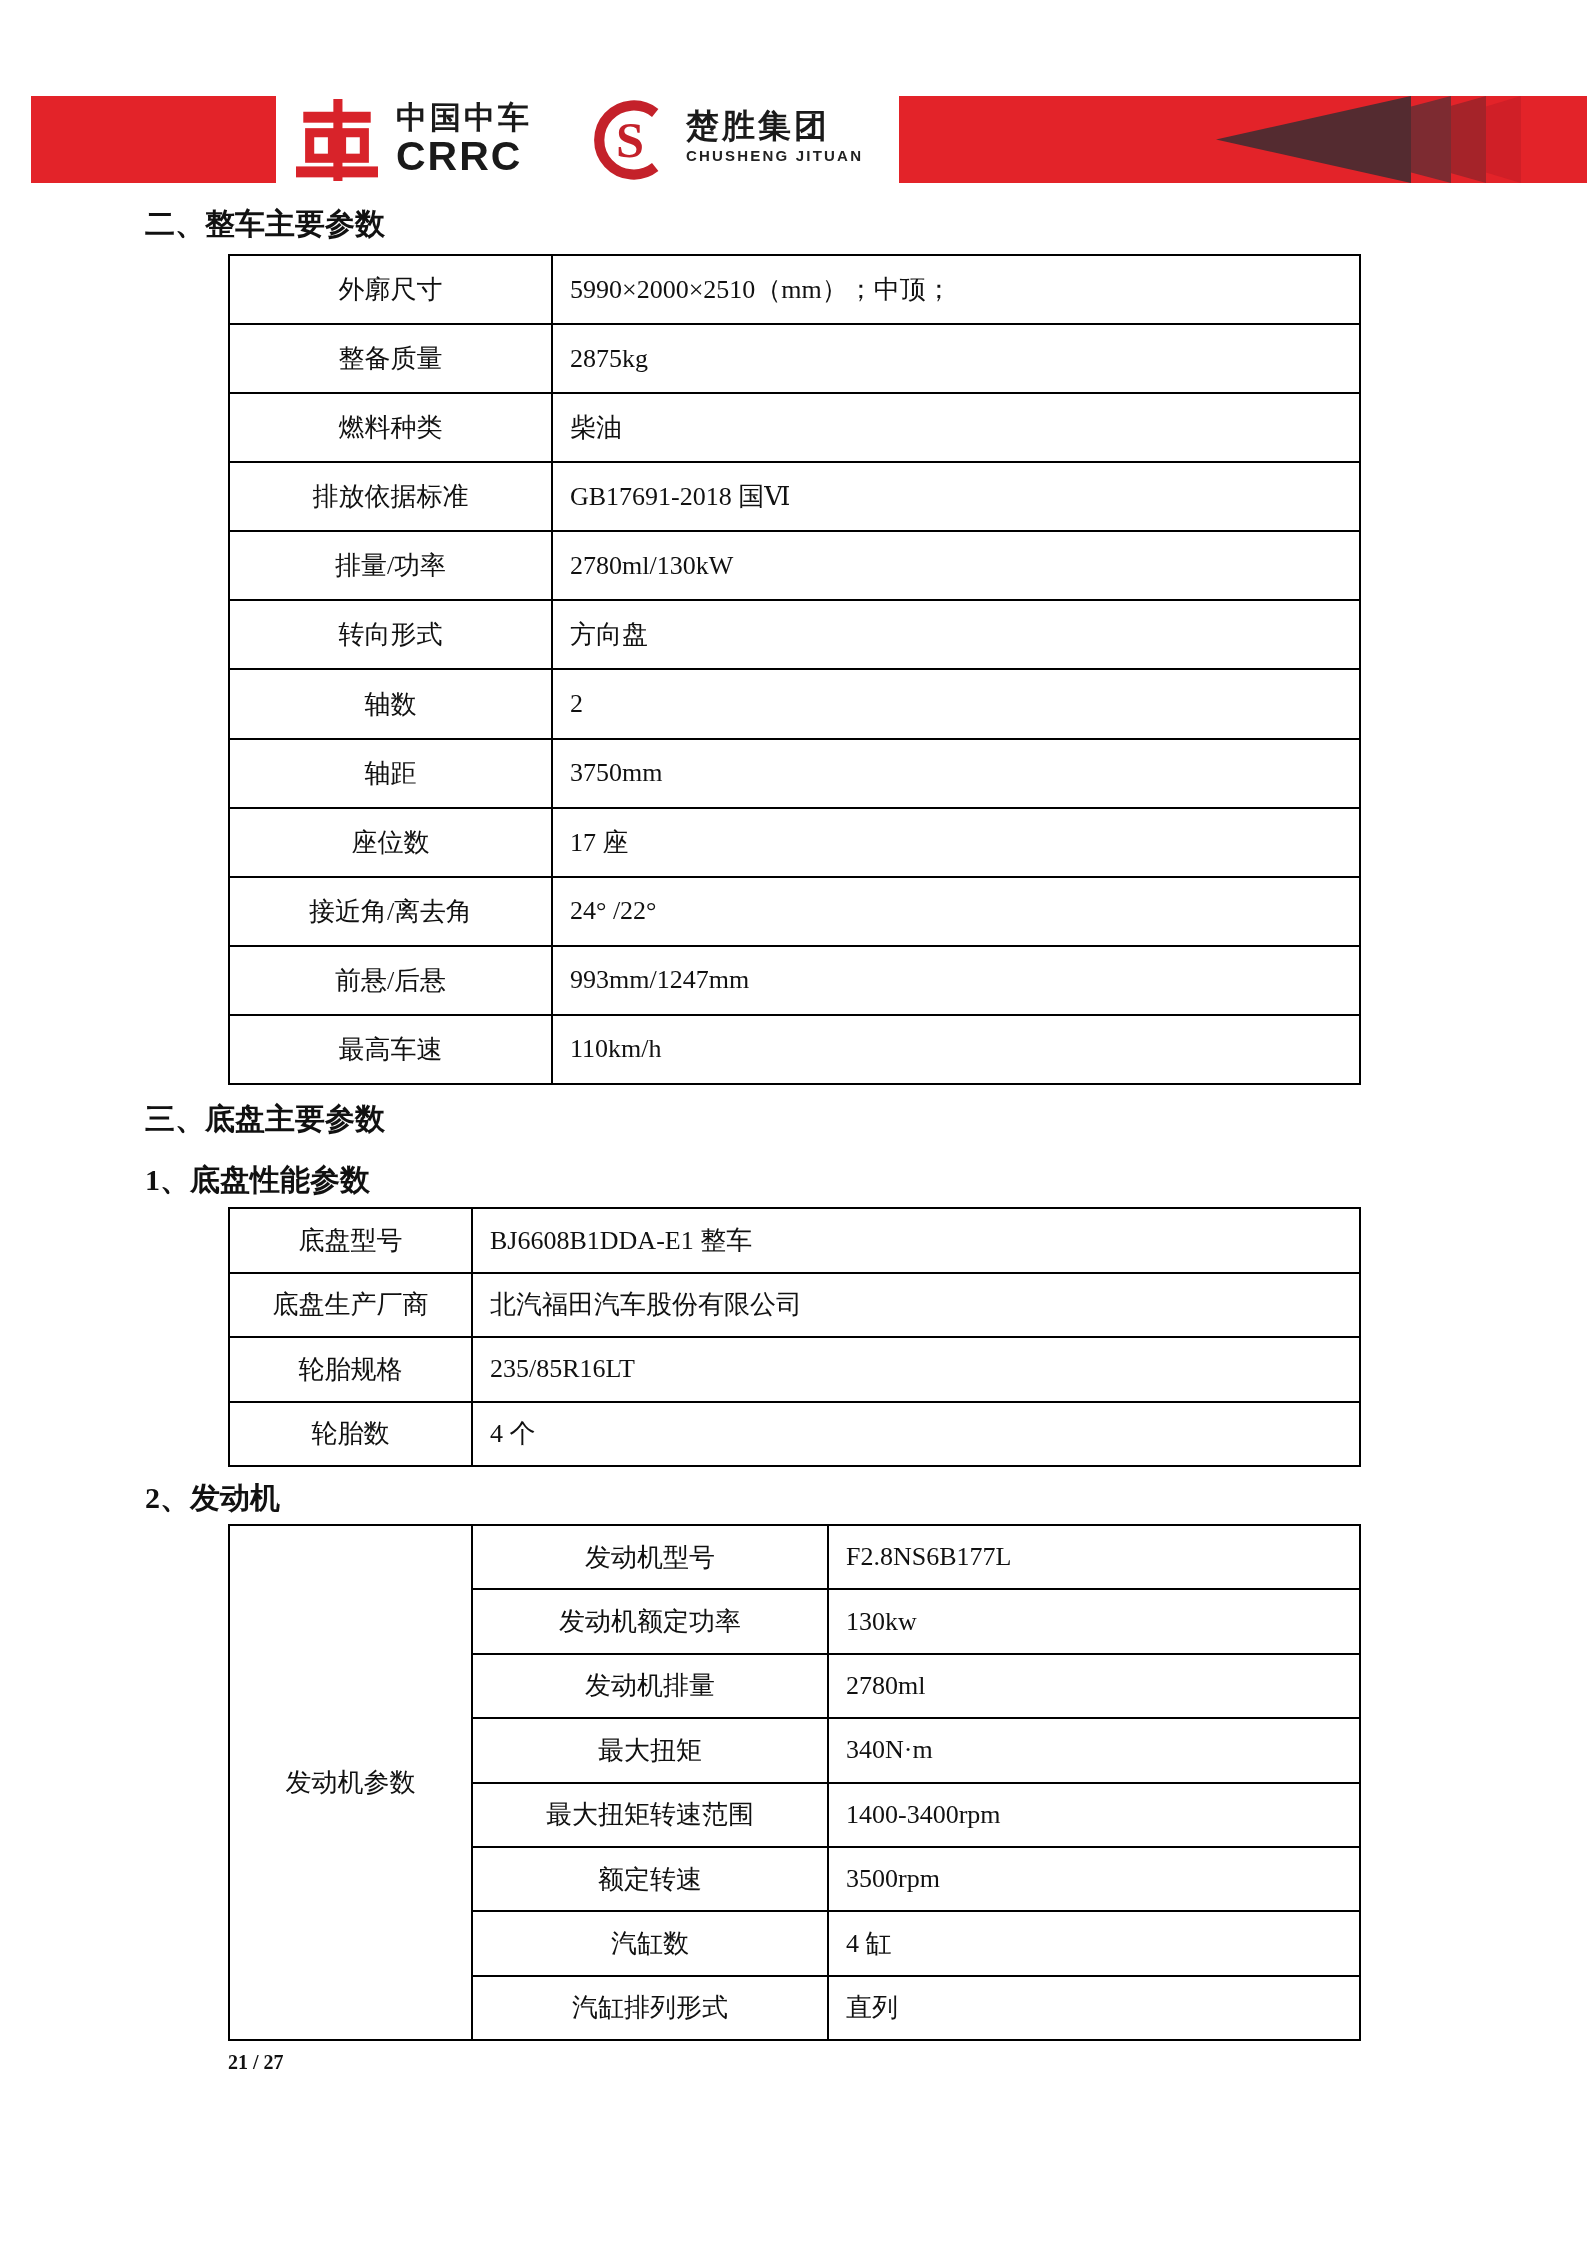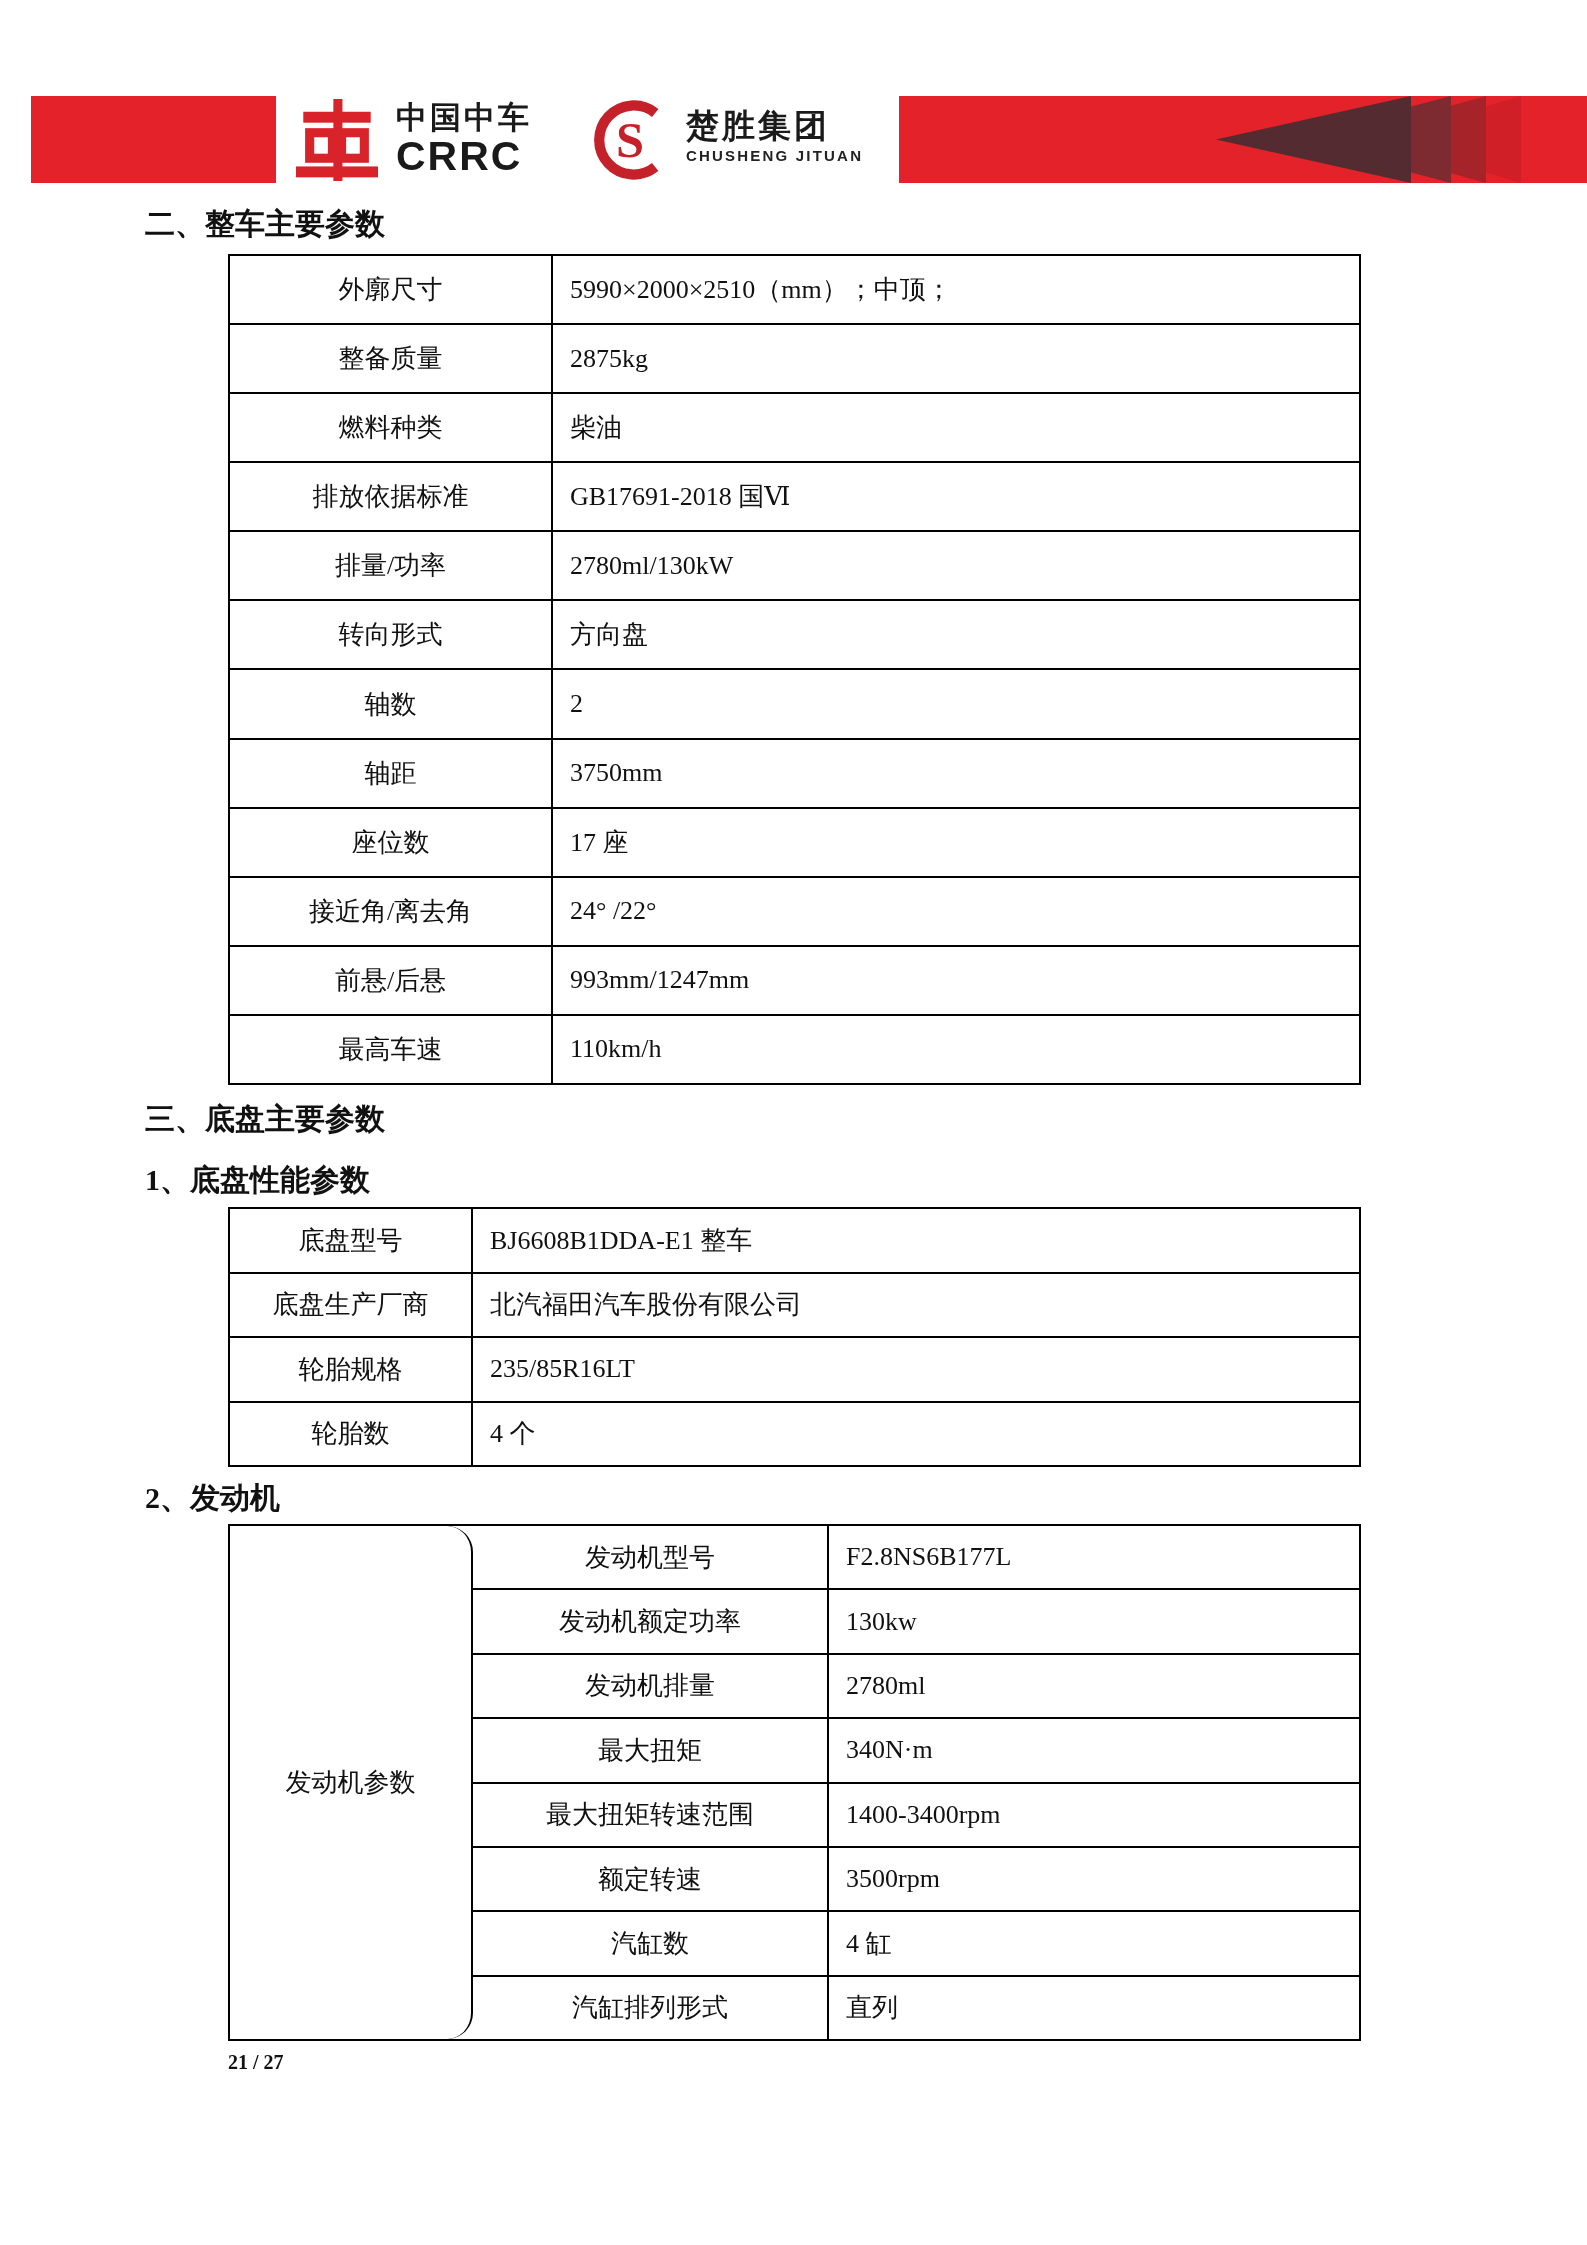--- a/index.html
+++ b/index.html
@@ -31,21 +31,21 @@
   .tbl-rows{flex:1;display:flex;flex-direction:column;}
   .t-row{flex:1;display:flex;border-top:2px solid #000;min-height:0;}
   .t-row:first-child{border-top:none;}
   .t-label{display:flex;align-items:center;justify-content:center;border-right:2px solid #000;box-sizing:border-box;font-size:26px;text-align:center;}
   .t-value{flex:1;display:flex;align-items:center;padding-left:17px;font-size:26px;white-space:nowrap;}
   #tbl-vehicle{top:254px;height:831px;justify-content:flex-end;}
   #tbl-vehicle .t-label{width:323px;}
   #tbl-chassis{top:1207px;height:260px;}
   #tbl-chassis .t-label{width:243px;}
   #tbl-engine{top:1524px;height:517px;}
-  #tbl-engine .merged{width:243px;display:flex;align-items:center;justify-content:center;border-right:2px solid #000;box-sizing:border-box;font-size:26px;border-radius:26px;}
+  #tbl-engine .merged{width:243px;display:flex;align-items:center;justify-content:center;border-right:2px solid #000;box-sizing:border-box;font-size:26px;}
   #tbl-engine .t-label{width:356px;}
   
   .footer{position:absolute;left:228px;top:2051px;width:1133px;text-align:left;font-size:20px;font-weight:bold;color:#111;}
 </style>
 </head>
 <body>
 
 <div id="page">
 
   <div class="band">

